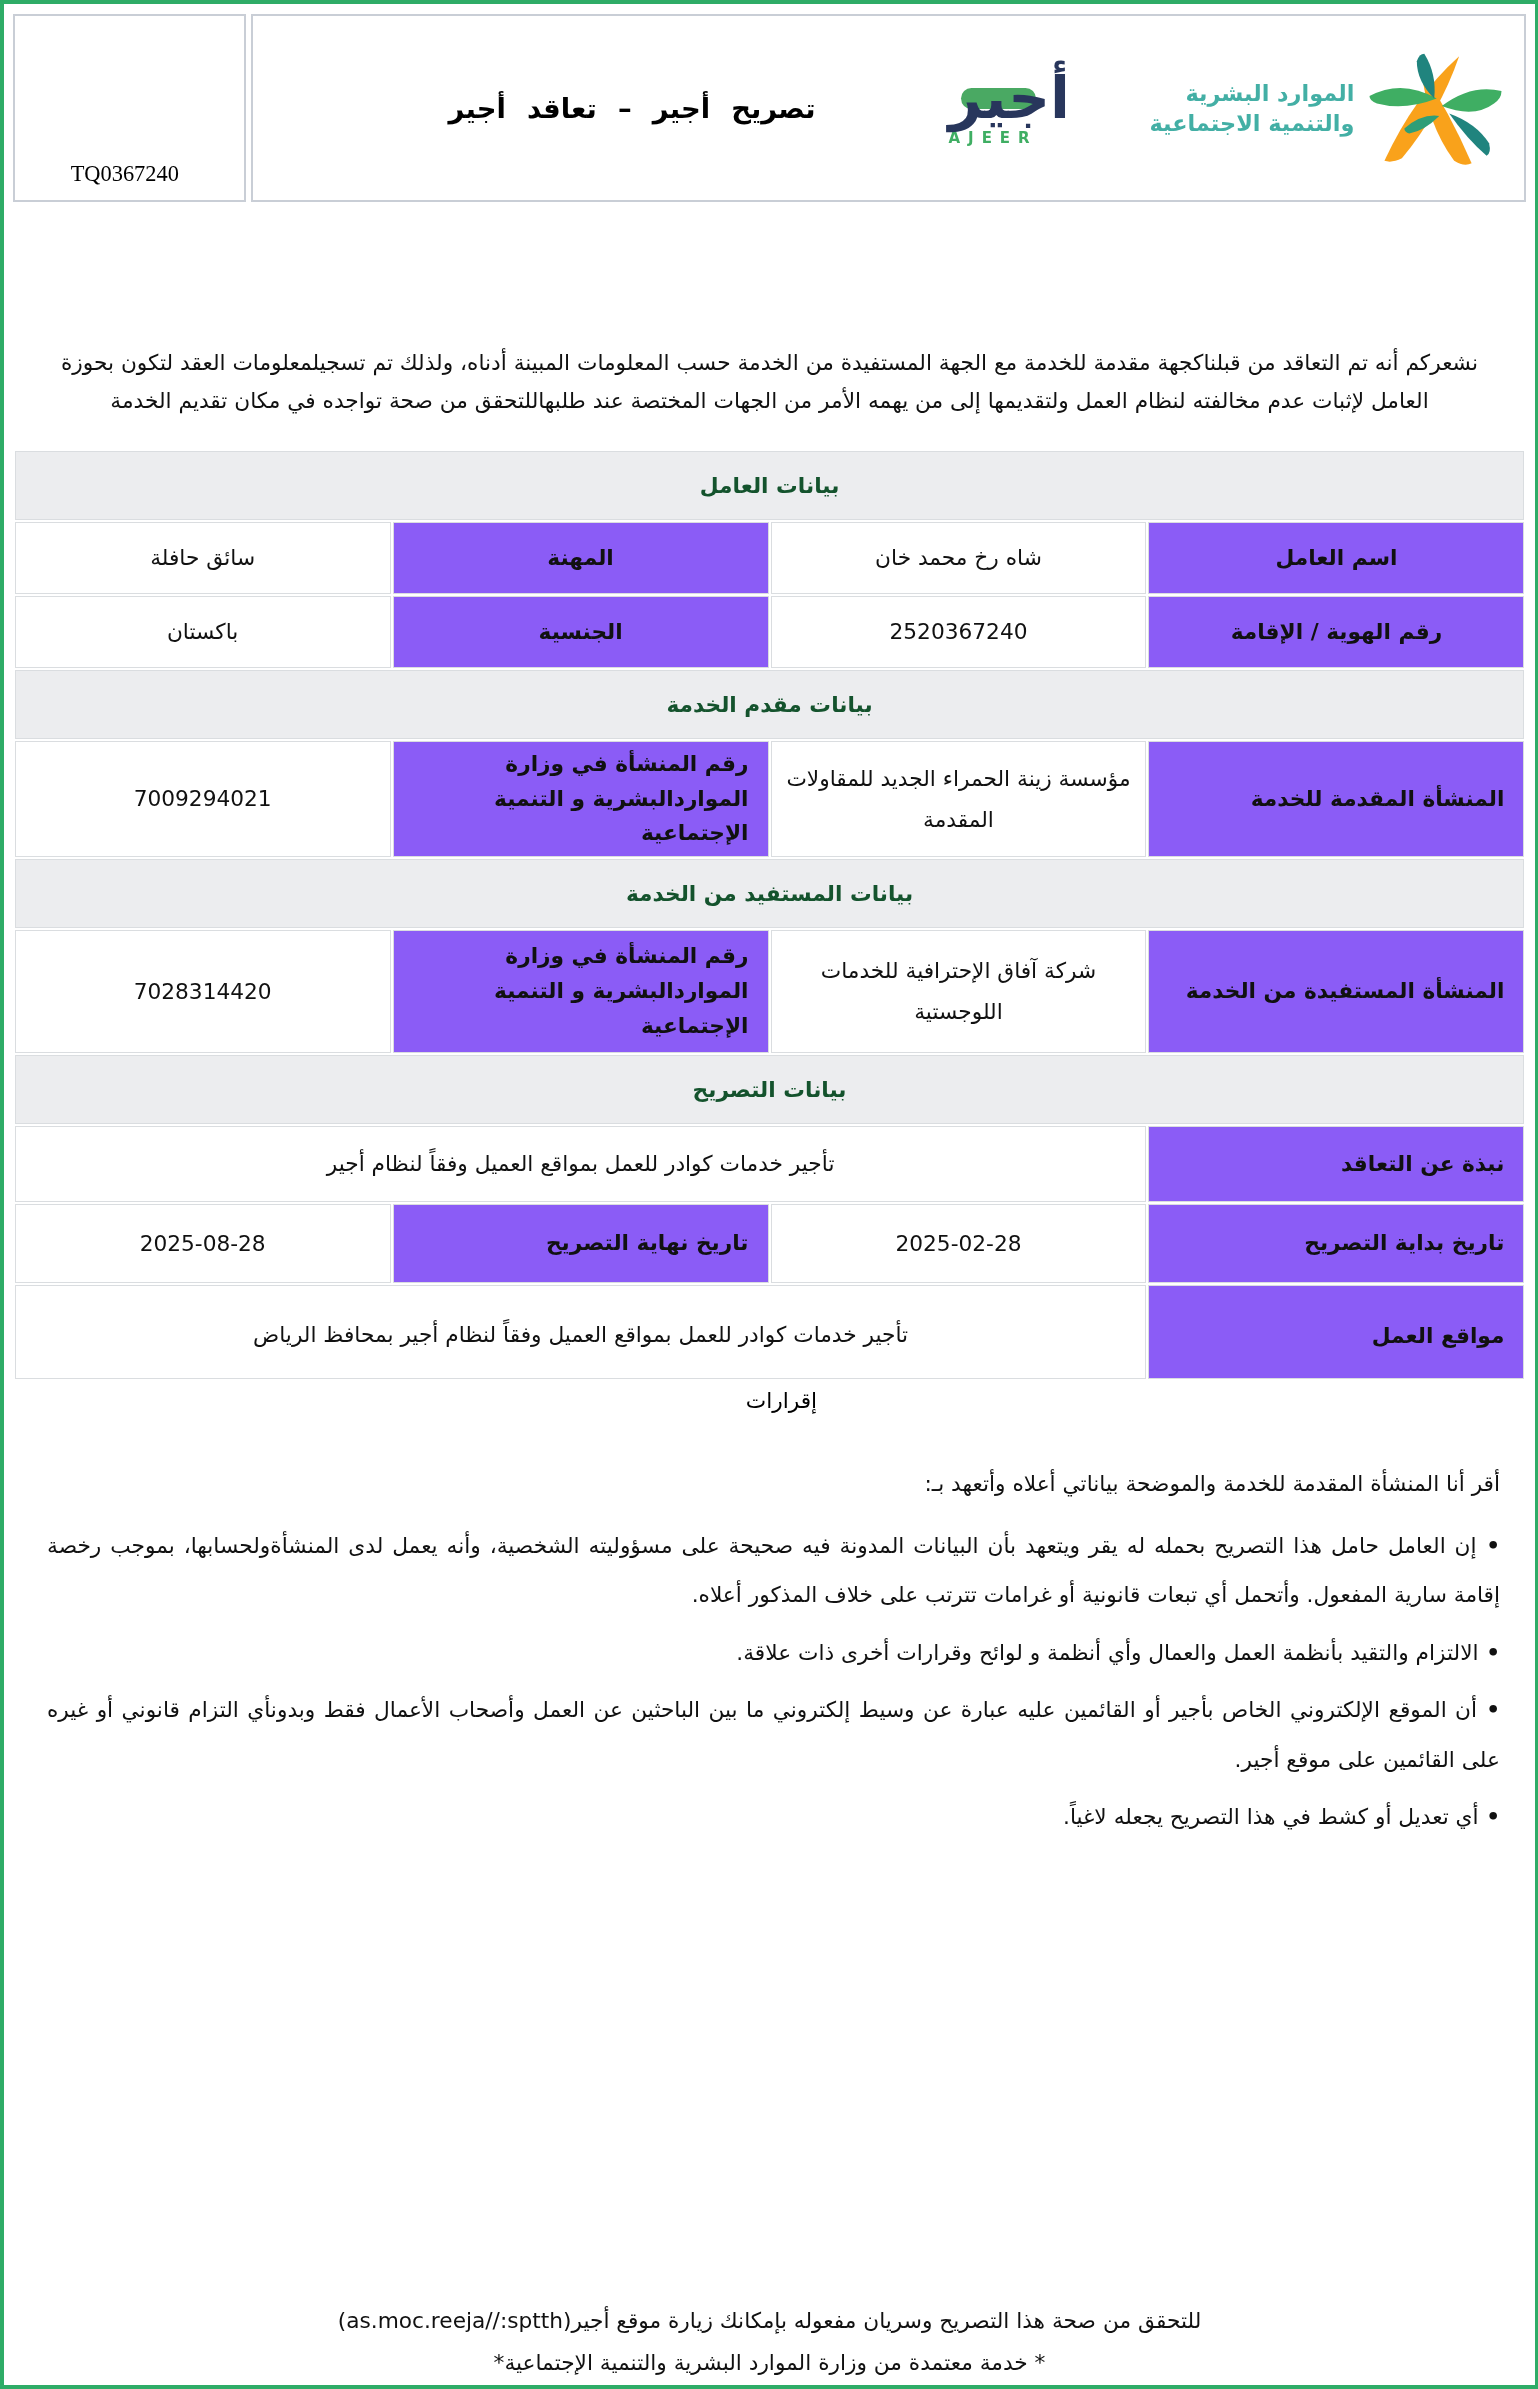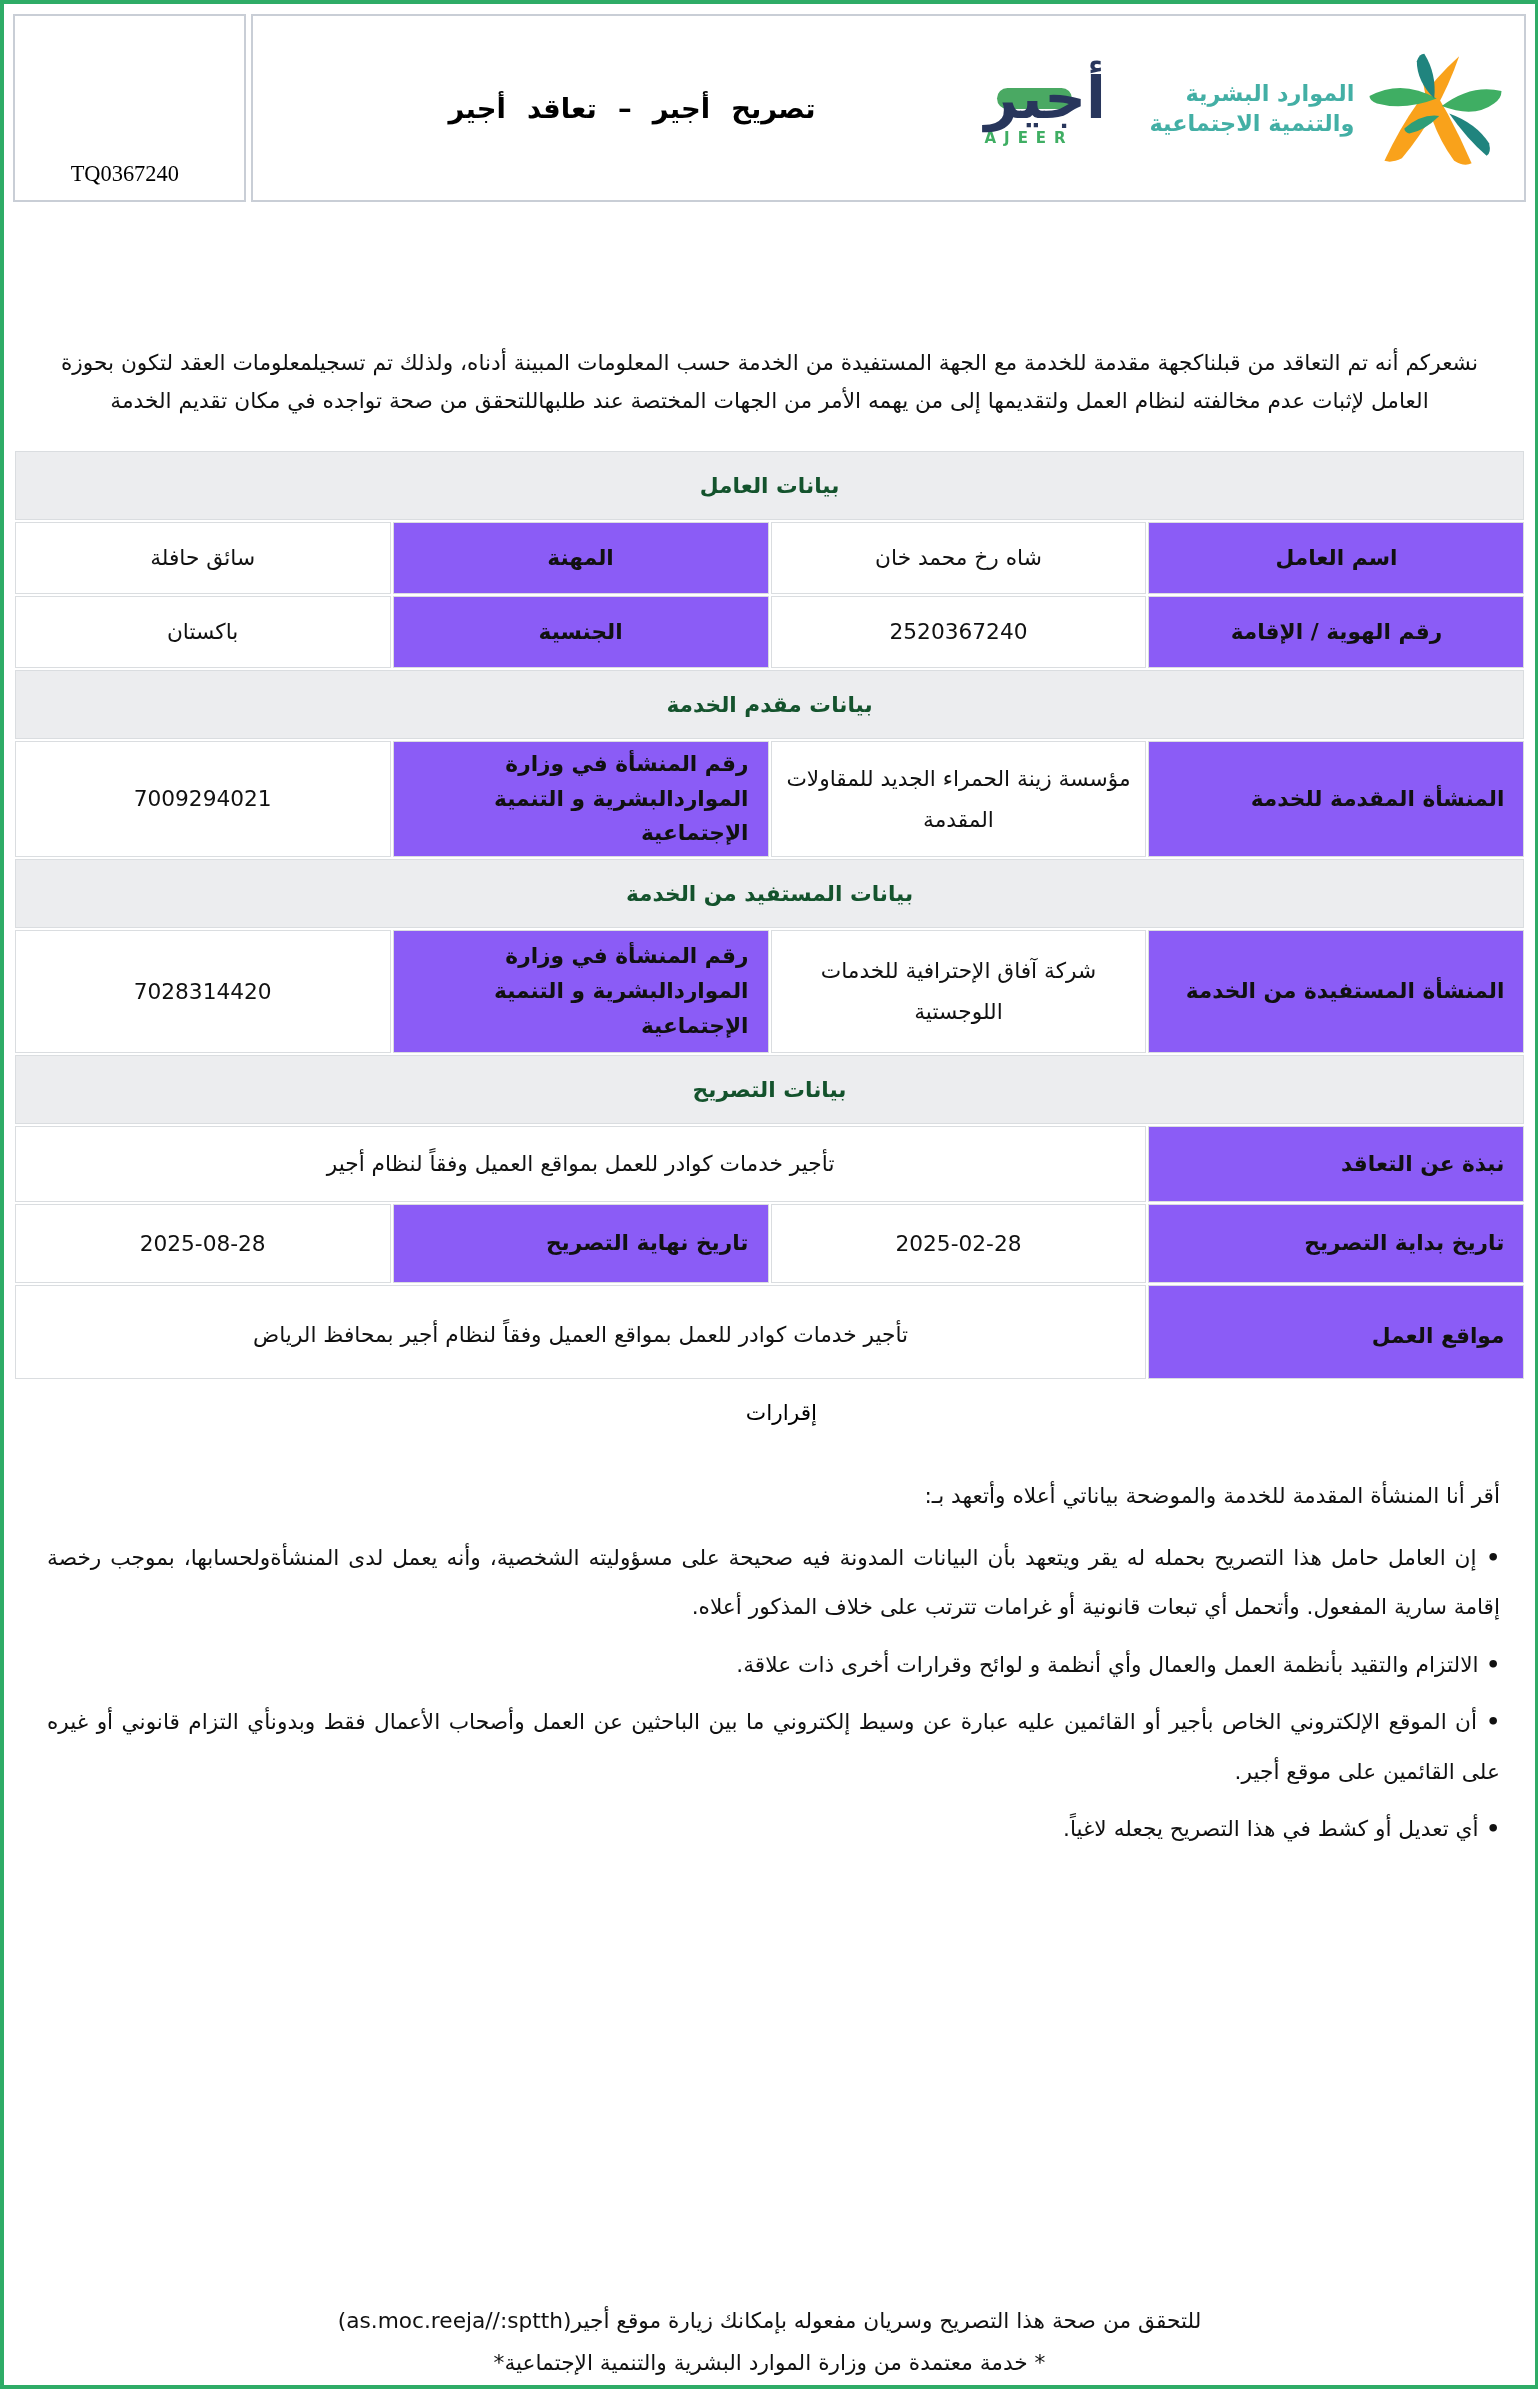--- a/index.html
+++ b/index.html
@@ -62,21 +62,21 @@
   }
   .ajeer-en {
     margin-top: 2.9px;
     font-size: 15px;
     font-weight: bold;
     letter-spacing: 8px;
     color: #3FAE63;
   }
 
   
-  .ministry { display: flex; align-items: center; gap: 13px; }
+  .ministry { display: flex; align-items: center; gap: 13px; margin-left: 36px; }
   .ministry-text {
     text-align: right;
     direction: rtl;
     color: #43AFA5;
     font-size: 22.4px;
     font-weight: bold;
     line-height: 1.35;
   }
   .palm-svg { width: 137px; height: 123px; }
 
@@ -133,21 +133,21 @@
   tr.r110 > * { height: 79px; }
   tr.r130 > * { height: 94px; vertical-align: top; }
   tr.r130 > td.value-cell { padding-top: 10px; }
   tr.r130 > td.label-cell { padding-top: 13px; }
 
   
   .decl-heading {
     direction: rtl;
     text-align: center;
     font-size: 21.7px;
-    margin-top: 19px;
+    margin-top: 7px;
     color: #000;
     padding-left: 24px;
   }
   .decl-intro {
     direction: rtl;
     text-align: right;
     font-size: 21.7px;
     margin: 58px 35px 24.6px 43px;
   }
   ul.decl-list {

